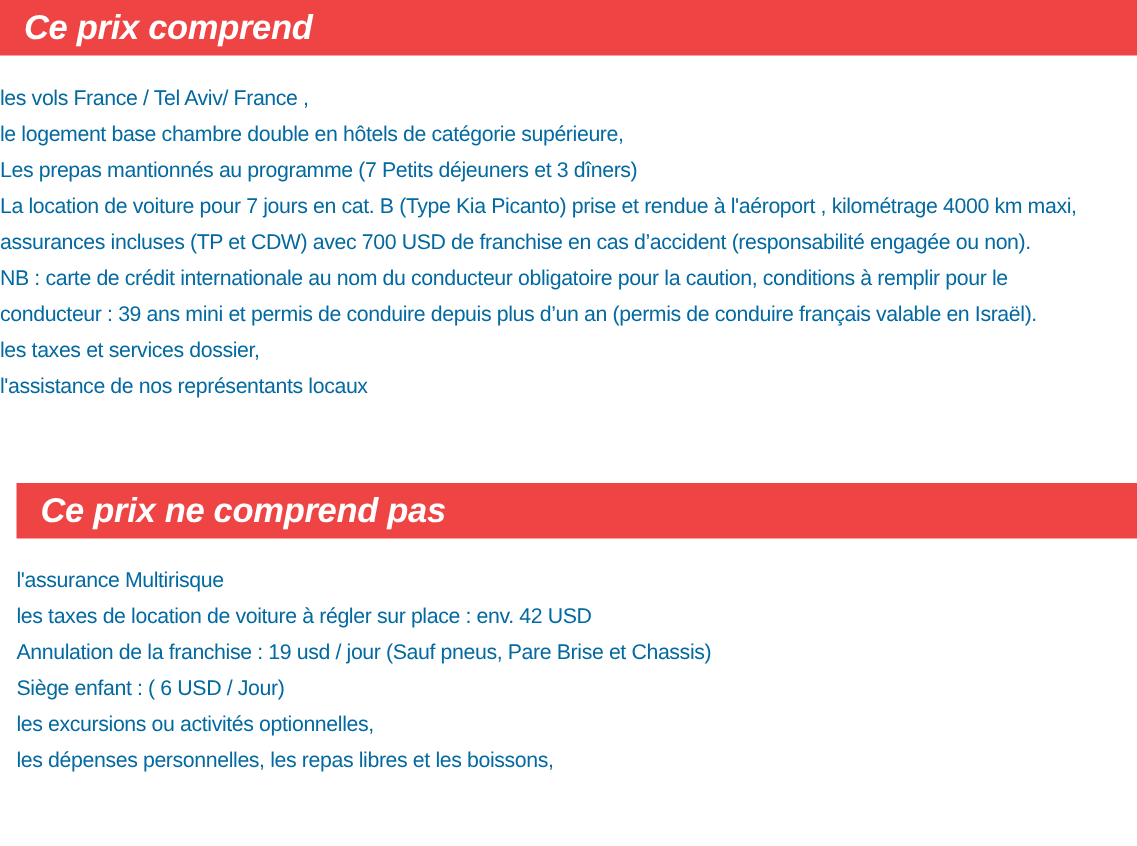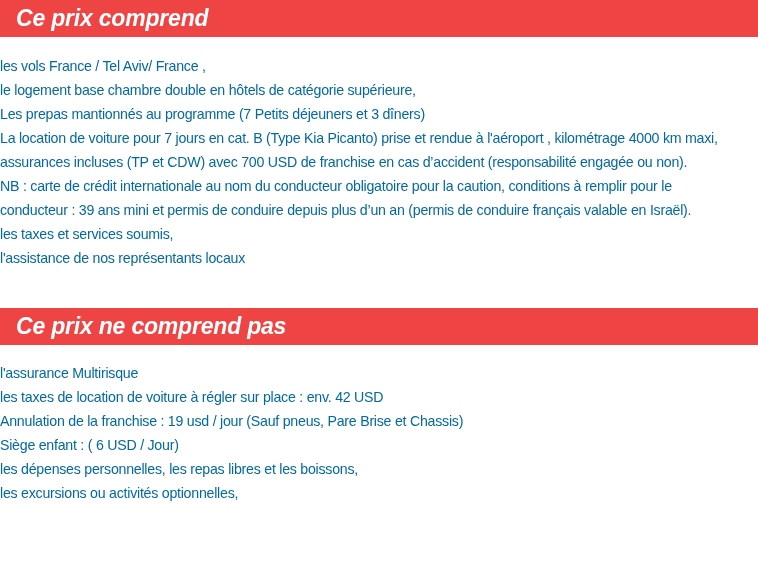--- a/index.html
+++ b/index.html
@@ -39,51 +39,52 @@
       font-size: 14.2px;
       line-height: 24px;
       white-space: nowrap;
       letter-spacing: -0.25px;
       color: #0369a1;
     }
     #included-list {
       margin-top: 17px;
     }
     #excluded-section {
-      margin-top: 38px;
+      margin-top: 52px;
+      padding-left: 11px;
     }
     #excluded-list {
       margin-top: 16px;
     }
   </style>
 </head>
 <body>
 
 <section>
   <div class="section-header">
     <h2>Ce prix comprend</h2>
   </div>
   <ul class="section-list" id="included-list">
     <li>les vols France / Tel Aviv/ France ,</li>
     <li>le logement base chambre double en hôtels de catégorie supérieure,</li>
     <li>Les prepas mantionnés au programme (7 Petits déjeuners et 3 dîners)</li>
     <li>La location de voiture pour 7 jours en cat. B (Type Kia Picanto) prise et rendue à l'aéroport , kilométrage 4000 km maxi,</li>
     <li>assurances incluses (TP et CDW) avec 700 USD de franchise en cas d’accident (responsabilité engagée ou non).</li>
     <li> NB : carte de crédit internationale au nom du conducteur obligatoire pour la caution, conditions à remplir pour le</li>
     <li>conducteur : 39 ans mini et permis de conduire depuis plus d’un an (permis de conduire français valable en Israël).</li>
-    <li>les taxes et services soumis,</li>
+    <li>les taxes et services dossier,</li>
     <li>l'assistance de nos représentants locaux</li>
   </ul>
 </section>
 
 <section id="excluded-section">
   <div class="section-header">
     <h2>Ce prix ne comprend pas</h2>
   </div>
   <ul class="section-list" id="excluded-list">
     <li>l'assurance Multirisque</li>
     <li>les taxes de location de voiture à régler sur place : env. 42 USD</li>
     <li>Annulation de la franchise : 19 usd / jour (Sauf pneus, Pare Brise et Chassis)</li>
     <li>Siège enfant : ( 6 USD / Jour)</li>
+    <li>les excursions ou activités optionnelles,</li>
     <li>les dépenses personnelles, les repas libres et les boissons,</li>
-    <li>les excursions ou activités optionnelles,</li>
   </ul>
 </section>
 
 </body></html>

